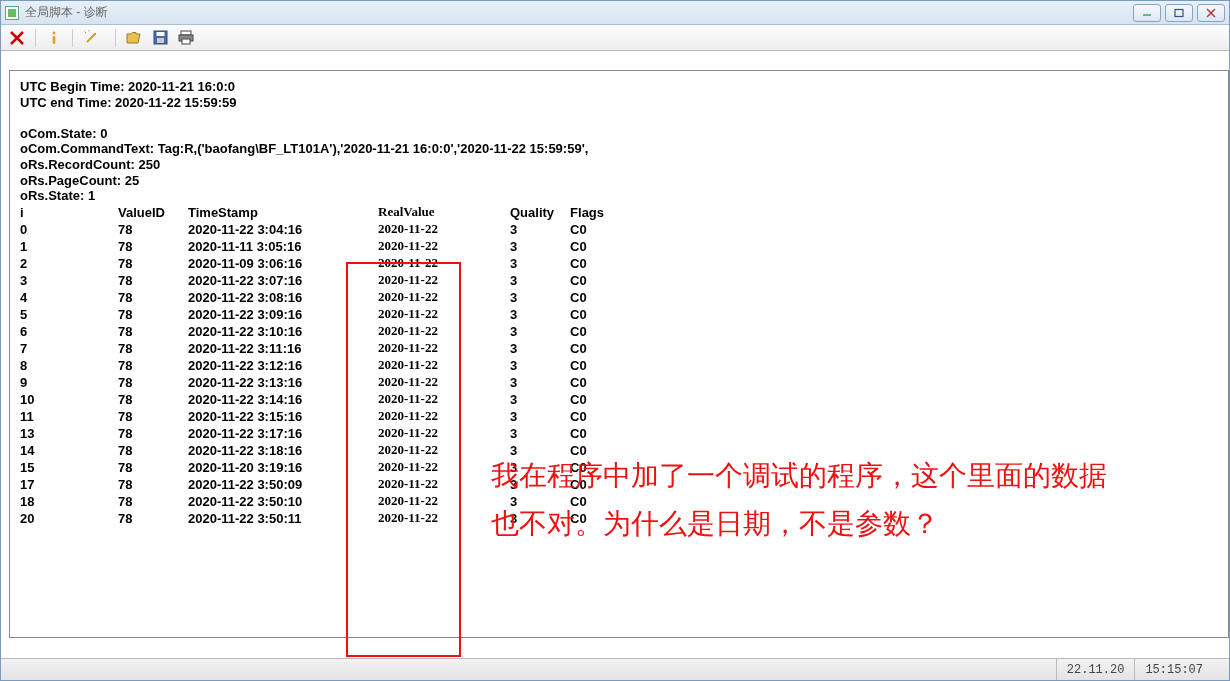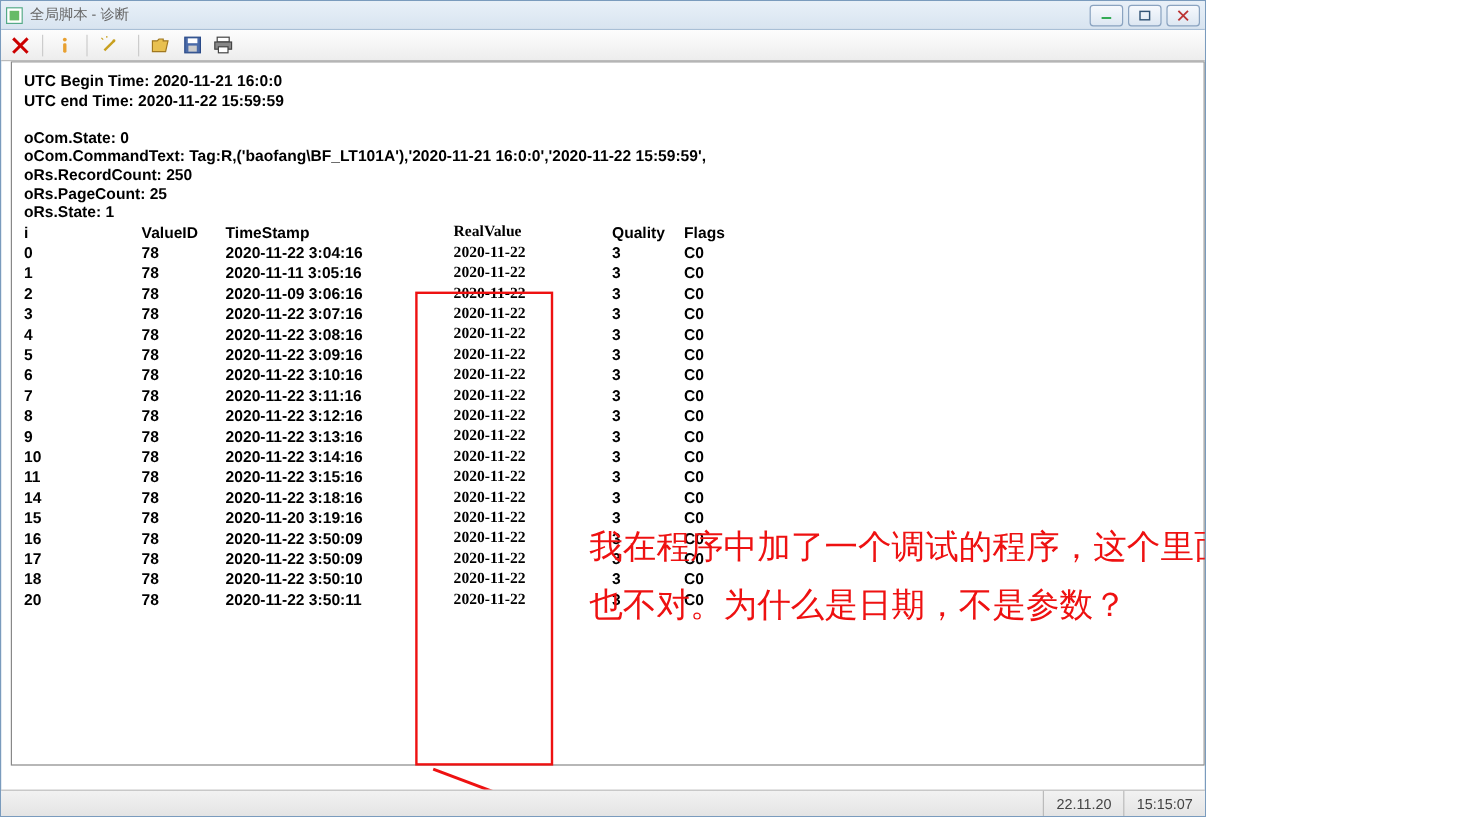--- a/index.html
+++ b/index.html
@@ -1,45 +1,45 @@
 <!DOCTYPE html>
 <html><head>
 <meta charset="utf-8">
 <style>
   * { box-sizing: border-box; margin: 0; padding: 0; }
   body { font-family: "Segoe UI", Tahoma, sans-serif; font-size: 12px; background: #fff; width: 1230px; height: 681px; overflow: hidden; position: relative; }
-  .window { width: 1005px; height: 681px; border: 1px solid #7a9bbd; display: flex; flex-direction: column; background: #fff; }
+  .window { width: 1230px; height: 681px; border: 1px solid #7a9bbd; display: flex; flex-direction: column; background: #fff; }
   .titlebar { height: 24px; background: linear-gradient(#e8f0f8,#d8e4f0); display: flex; align-items: center; padding: 0 2px; border-bottom: 1px solid #a9bfd6; font-size: 12px; color: #666; }
   .titlebar .appicon { width: 14px; height: 14px; border: 1px solid #5a8; background: #fff; margin: 0 6px 0 2px; position: relative; }
   .titlebar .appicon::after { content:""; position:absolute; inset:2px; background:#6b6; }
   .titlebar .spacer { flex: 1; }
   .winbtns { display:flex; gap:4px; margin-right:2px; }
   .winbtn { width:28px; height:18px; border:1px solid #8aa3c0; border-radius:3px; background:linear-gradient(#f6f9fd,#dde7f2); display:flex; align-items:center; justify-content:center; color:#536; font-size:11px; }
   .winbtn svg { width:12px; height:10px; }
   .toolbar { height:26px; border-bottom:1px solid #bbb; display:flex; align-items:center; padding:0 6px; gap:6px; background:linear-gradient(#fdfdfd,#ededed); }
   .toolbtn { width:20px; height:20px; display:flex; align-items:center; justify-content:center; }
   .sep { width:1px; height:18px; background:#ccc; margin:0 2px; }
-  .content { flex:1; position:relative; overflow:hidden; }
+  .content { flex:1; position:relative; overflow:hidden;margin-top:19px; }
   .scrollarea { position:absolute; left:8px; top:0; right:0; bottom:20px; border:1px solid #888; padding:8px 10px; background:#fff; overflow:auto; }
   .scrollarea::-webkit-scrollbar { width:16px; height:16px; }
   .scrollarea::-webkit-scrollbar-track { background:#e8e8e8; border:1px solid #ccc; }
   .scrollarea::-webkit-scrollbar-thumb { background:linear-gradient(#d0dcec,#b0c0d6); border:1px solid #8aa0bc; }
   .mono { font-family: Verdana, Tahoma, sans-serif; font-size:13px; font-weight:bold; color:#000; line-height:1.2; white-space:pre; }
   .tbl { font-family: Verdana, Tahoma, sans-serif; font-size:13px; font-weight:bold; color:#000; border-collapse:collapse; }
   .tbl td, .tbl th { text-align:left; padding-right:16px; height:17px; white-space:nowrap; }
   .tbl th { font-weight:bold; }
   .col-i { width:98px; }
   .col-vid { width:70px; }
   .col-ts { width:190px; }
   .col-rv { width:132px;font-family:Liberation Serif, serif; }
   .col-q { width:36px; }
   .redbox { position:absolute; border:2.5px solid #e11; pointer-events:none; }
   .annotation { position:absolute; color:#e11; font-family: "SimSun","Microsoft YaHei",serif; font-weight:normal; pointer-events:none; }
   .anno-main { font-size:28px; line-height:1.7; left:490px; top:382px; width:640px;font-family:Liberation Serif, serif; }
-  .statusbar { height:22px; border-top:1px solid #bbb; background:linear-gradient(#f2f2f2,#e4e4e4); display:flex; align-items:flex-start; justify-content:flex-end; padding:0 0; font-size:12px; color:#444; }
+  .statusbar { height:22px; border-top:1px solid #bbb; background:linear-gradient(#f2f2f2,#e4e4e4); display:flex; align-items:flex-start; justify-content:flex-end; padding:0 16px; font-size:12px; color:#444;font-family:Liberation Mono, monospace; }
   .statusbar .cell { border-left:1px solid #bbb; padding:0 10px; height:100%; display:flex; align-items:center; }
   svg.arrow { position:absolute; pointer-events:none; }
 </style>
 </head>
 <body>
 
 <div class="window">
   <div class="titlebar">
     <div class="appicon"></div>
     <span>全局脚本 - 诊断</span>
@@ -221,39 +221,39 @@
             </tr>
             <tr>
               <td class="col-i">11</td>
               <td class="col-vid">78</td>
               <td class="col-ts">2020-11-22 3:15:16</td>
               <td class="col-rv">2020-11-22</td>
               <td class="col-q">3</td>
               <td class="">C0</td>
             </tr>
             <tr>
+              <td class="col-i">13</td>
+              <td class="col-vid">78</td>
+              <td class="col-ts">2020-11-22 3:17:16</td>
+              <td class="col-rv">2020-11-22</td>
+              <td class="col-q">3</td>
+              <td class="">C0</td>
+            </tr>
+            <tr>
               <td class="col-i">14</td>
               <td class="col-vid">78</td>
               <td class="col-ts">2020-11-22 3:18:16</td>
               <td class="col-rv">2020-11-22</td>
               <td class="col-q">3</td>
               <td class="">C0</td>
             </tr>
             <tr>
               <td class="col-i">15</td>
               <td class="col-vid">78</td>
               <td class="col-ts">2020-11-20 3:19:16</td>
-              <td class="col-rv">2020-11-22</td>
-              <td class="col-q">3</td>
-              <td class="">C0</td>
-            </tr>
-            <tr>
-              <td class="col-i">16</td>
-              <td class="col-vid">78</td>
-              <td class="col-ts">2020-11-22 3:50:09</td>
               <td class="col-rv">2020-11-22</td>
               <td class="col-q">3</td>
               <td class="">C0</td>
             </tr>
             <tr>
               <td class="col-i">17</td>
               <td class="col-vid">78</td>
               <td class="col-ts">2020-11-22 3:50:09</td>
               <td class="col-rv">2020-11-22</td>
               <td class="col-q">3</td>

